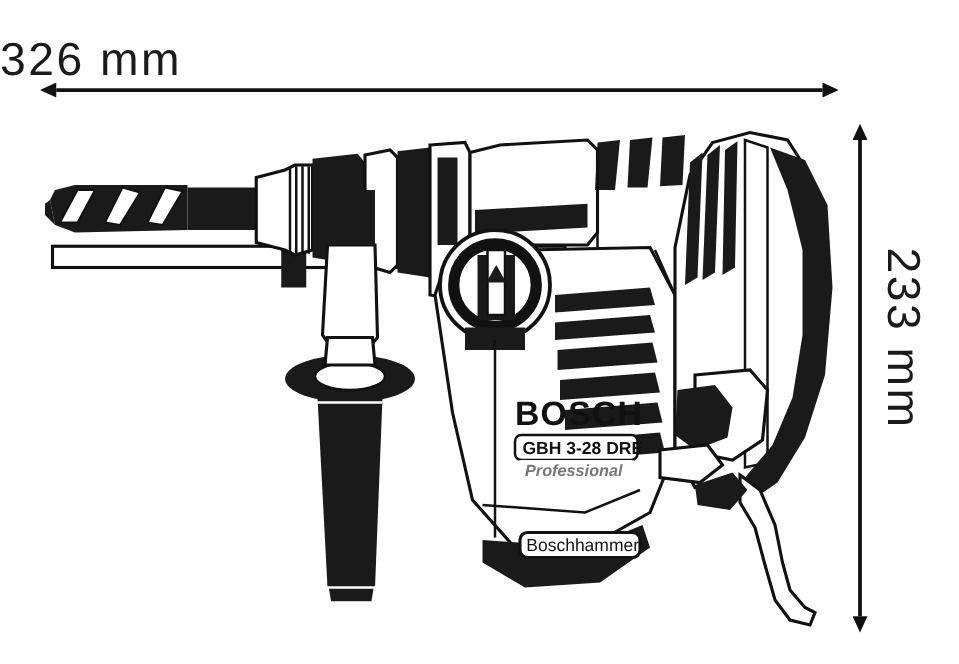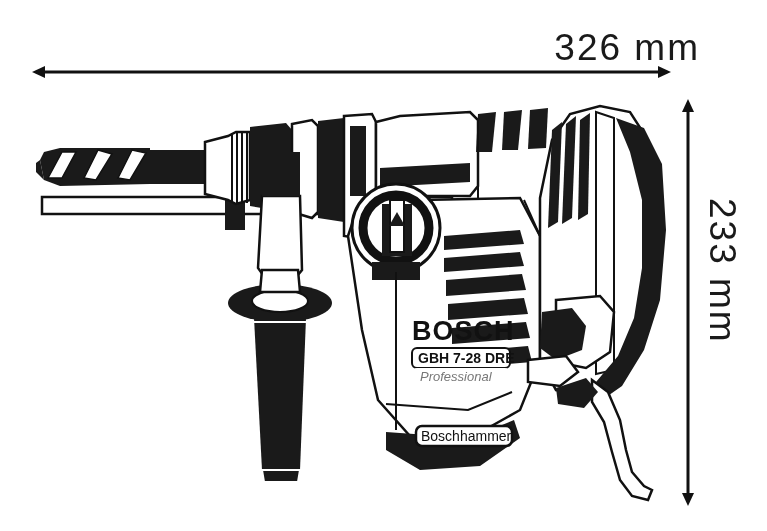--- a/index.html
+++ b/index.html
@@ -22,21 +22,21 @@
     color: #1a1a1a;
     font-family: "Liberation Sans", sans-serif;
     font-weight: 300;
     white-space: nowrap;
     letter-spacing: 2px;
   }
   #dim-width-label {
     left: 0;
     top: 26px;
     width: 700px;
-    text-align: right;
+    text-align: left;
     font-size: 37px;
     line-height: 44px;
   }
   #dim-height-label {
     left: 0;
     top: 0;
     font-size: 37px;
     line-height: 44px;
     transform-origin: 0 0;
     transform: translate(744px, 198px) rotate(90deg);
@@ -46,20 +46,21 @@
     left: 0;
     top: 0;
     width: 767px;
     height: 531px;
   }
   .badge-text {
     position: absolute;
     color: #111111;
     font-family: "Liberation Sans", sans-serif;
     white-space: nowrap;
+    font-weight: bold;
   }
 </style>
 </head>
 <body>
 
 <div id="canvas">
 
   <div class="dim-label" id="dim-width-label">326 mm</div>
 
   <div class="dim-label" id="dim-height-label">233 mm</div>
@@ -212,19 +213,19 @@
       <rect x="412" y="348" width="98" height="20" rx="5" fill="#ffffff" stroke="#111111" stroke-width="2"></rect>
       <rect x="412" y="368" width="98" height="18" rx="5" fill="#ffffff" stroke="#111111" stroke-width="0"></rect>
     </g>
     <g>
       <rect x="416" y="426" width="96" height="20" rx="6" fill="#ffffff" stroke="#111111" stroke-width="2.5"></rect>
     </g>
   </svg>
 
   <div class="badge-text" id="brand-text" style="left:412px; top:316px; font-size:27px; font-weight:bold; letter-spacing:1px;">BOSCH</div>
 
-  <div class="badge-text" id="model-text" style="left:418px; top:350px; font-size:14px; font-weight:bold; letter-spacing:0px;">GBH 7-28 DRE</div>
+  <div class="badge-text" id="model-text" style="left:418px; top:350px; font-size:14px; font-weight:bold; letter-spacing:0px;">GBH 3-28 DRE</div>
 
   <div class="badge-text" id="line-text" style="left:420px; top:369px; font-size:13px; font-style:italic; color:#777777;">Professional</div>
 
   <div class="badge-text" id="hammer-text" style="left:421px; top:428px; font-size:14px; font-weight:normal;">Boschhammer</div>
 
 </div>
 
 </body></html>

